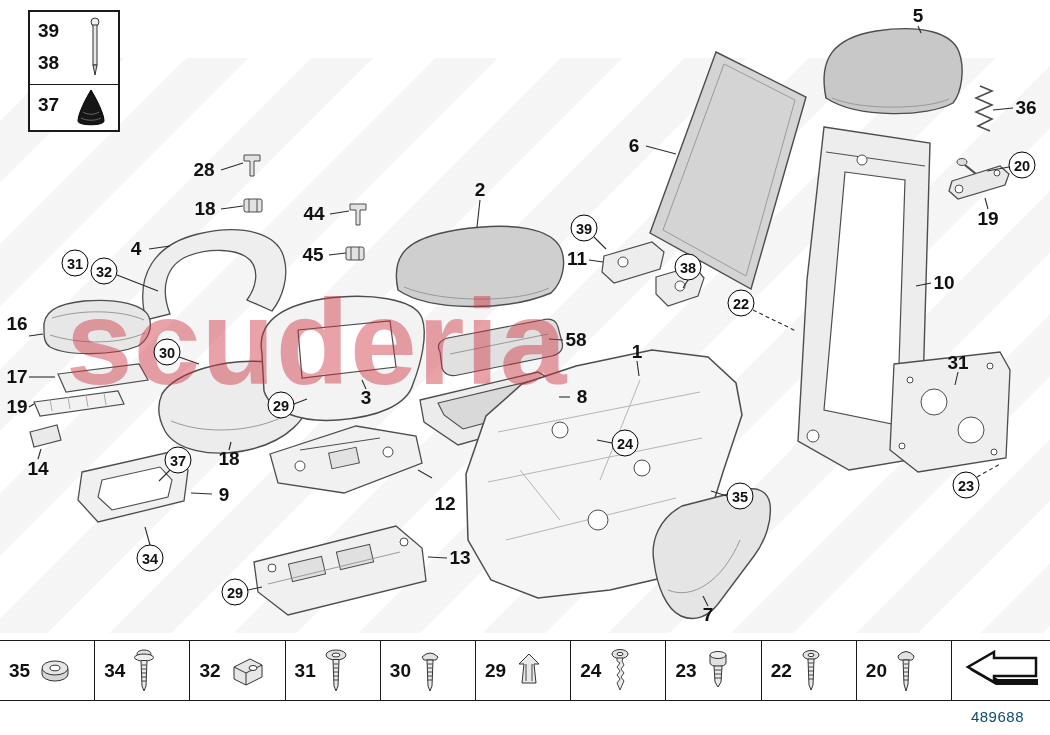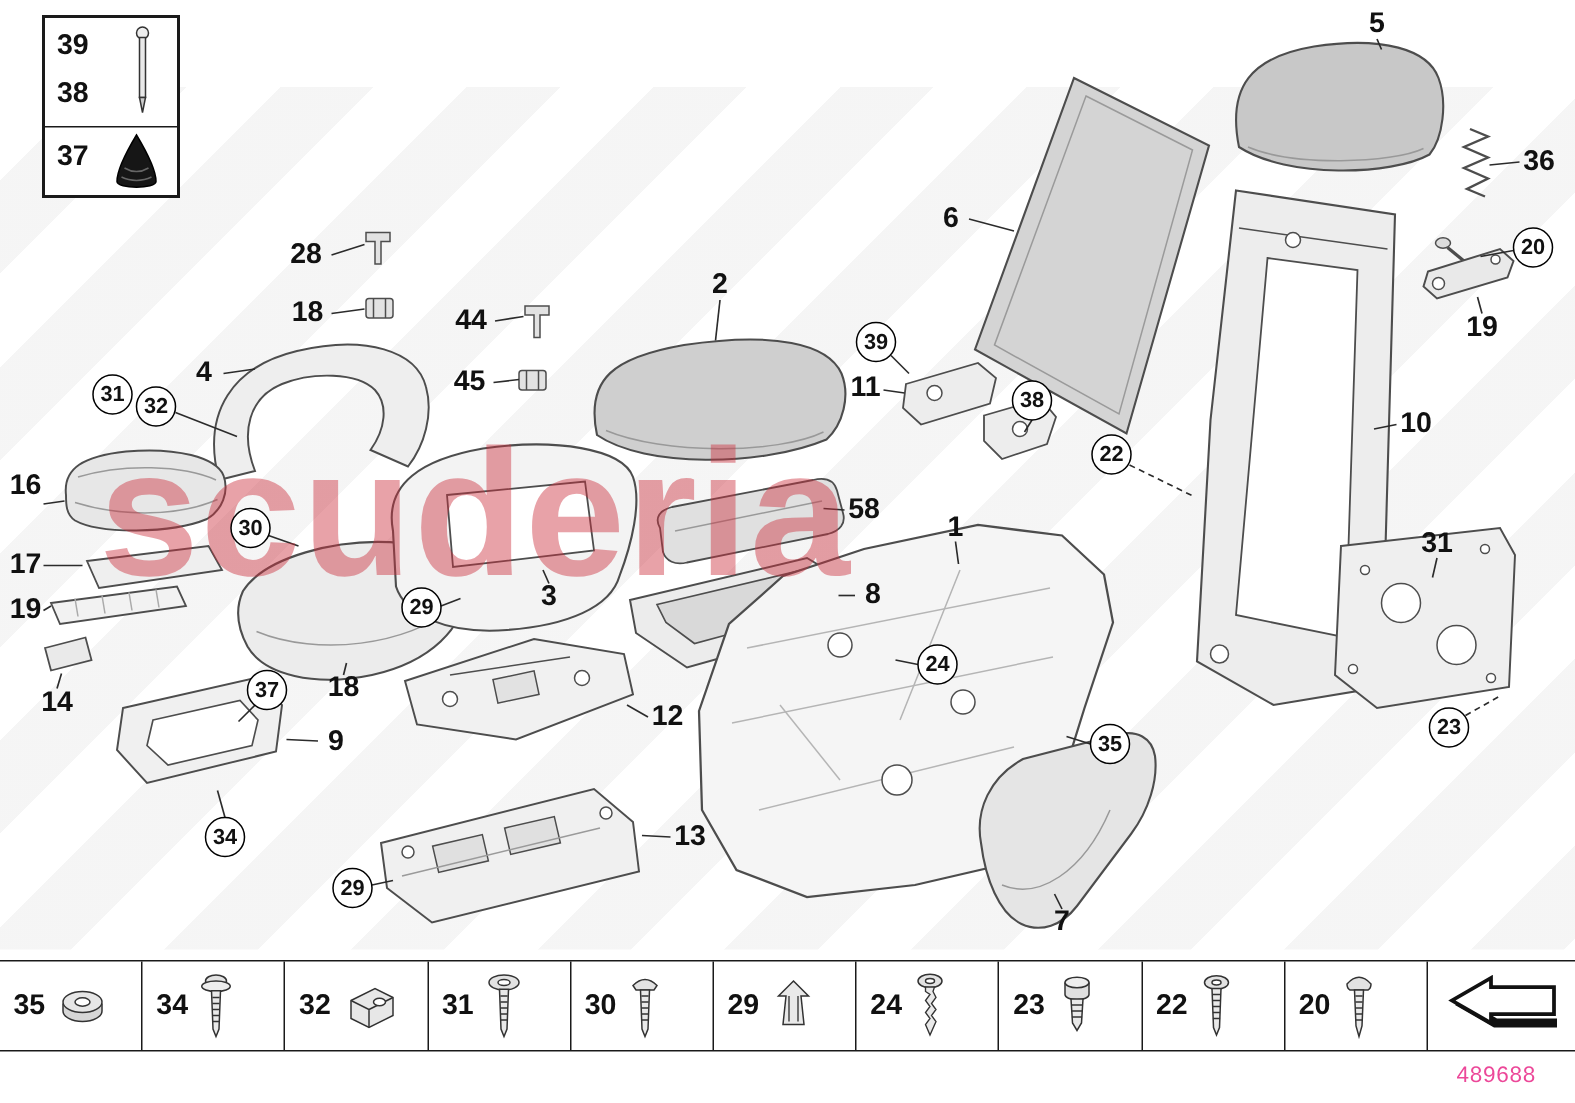--- a/index.html
+++ b/index.html
@@ -20,21 +20,21 @@
   .legend-divider{position:absolute;left:0;right:0;top:72px;border-top:1.6px solid #1a1a1a;}
   .strip{position:absolute;left:0;top:640px;width:1050px;height:61px;box-sizing:border-box;
          border-top:1.6px solid #1a1a1a;border-bottom:1.6px solid #1a1a1a;background:#fff;
          display:flex;align-items:stretch;z-index:5;}
   .cell{flex:1 1 0;display:flex;align-items:center;gap:8px;padding-left:9px;
         border-right:1.5px solid #1a1a1a;}
   .cell:last-child{border-right:none;}
   .cell-label{font-size:19px;font-weight:bold;}
   .cell-icon{display:flex;align-items:center;}
   .cell-arrow{flex:1.15 1 0;justify-content:center;padding-left:0;}
-  .docnum{position:absolute;right:26px;top:708px;z-index:5;font-size:15px;letter-spacing:.5px;color:#ec4899;}
+  .docnum{position:absolute;right:26px;top:708px;z-index:5;font-size:15px;letter-spacing:.5px;color:#0c4a6e;}
 </style>
 </head>
 <body>
 
 <div class="stage">
 
   <div class="stripes"></div>
 
   <svg class="art" width="1050" height="735" viewBox="0 0 1050 735">
 
@@ -273,21 +273,21 @@
   <span class="lbl" style="left:17px;top:324px">16</span>
   <span class="lbl" style="left:576px;top:340px">58</span>
   <span class="lbl" style="left:637px;top:352px">1</span>
   <span class="lbl" style="left:17px;top:377px">17</span>
   <span class="lbl" style="left:17px;top:407px">19</span>
   <span class="lbl" style="left:366px;top:398px">3</span>
   <span class="lbl" style="left:582px;top:397px">8</span>
   <span class="lbl" style="left:958px;top:363px">31</span>
   <span class="lbl" style="left:38px;top:469px">14</span>
   <span class="lbl" style="left:229px;top:459px">18</span>
-  <span class="lbl" style="left:445px;top:478px">12</span>
+  <span class="lbl" style="left:445px;top:504px">12</span>
   <span class="lbl" style="left:224px;top:495px">9</span>
   <span class="lbl" style="left:460px;top:558px">13</span>
   <span class="lbl" style="left:708px;top:615px">7</span>
 
   <span class="circ" style="left:75px;top:263px">31</span>
   <span class="circ" style="left:104px;top:271px">32</span>
   <span class="circ" style="left:584px;top:228px">39</span>
   <span class="circ" style="left:688px;top:267px">38</span>
   <span class="circ" style="left:1022px;top:165px">20</span>
   <span class="circ" style="left:741px;top:303px">22</span>

